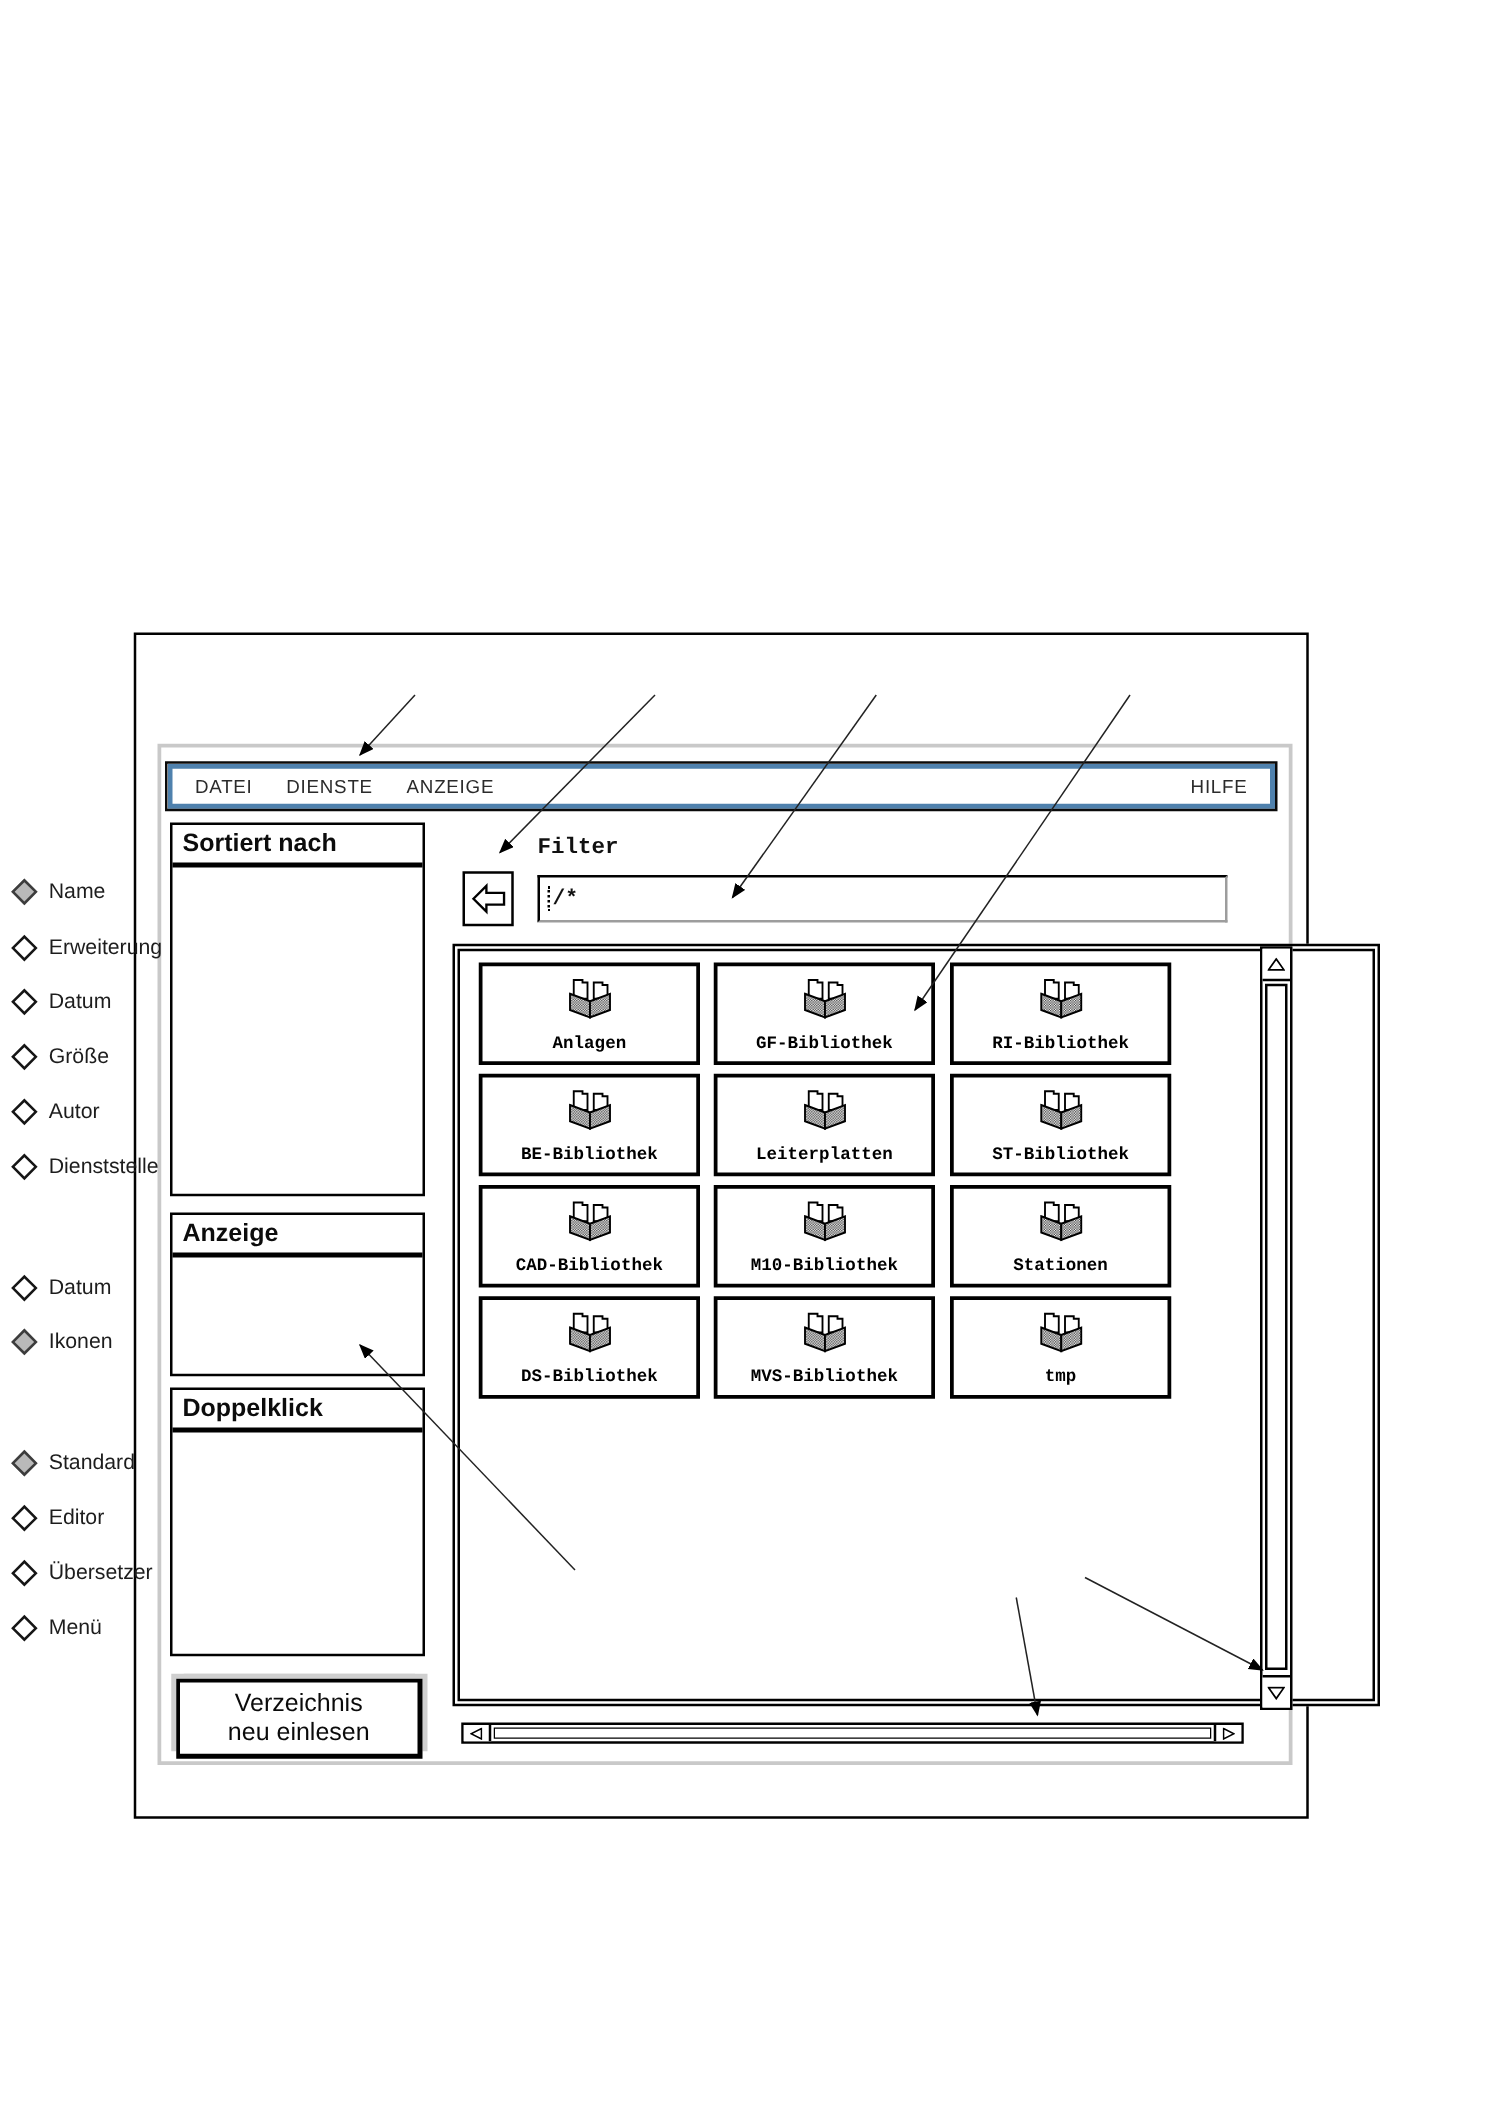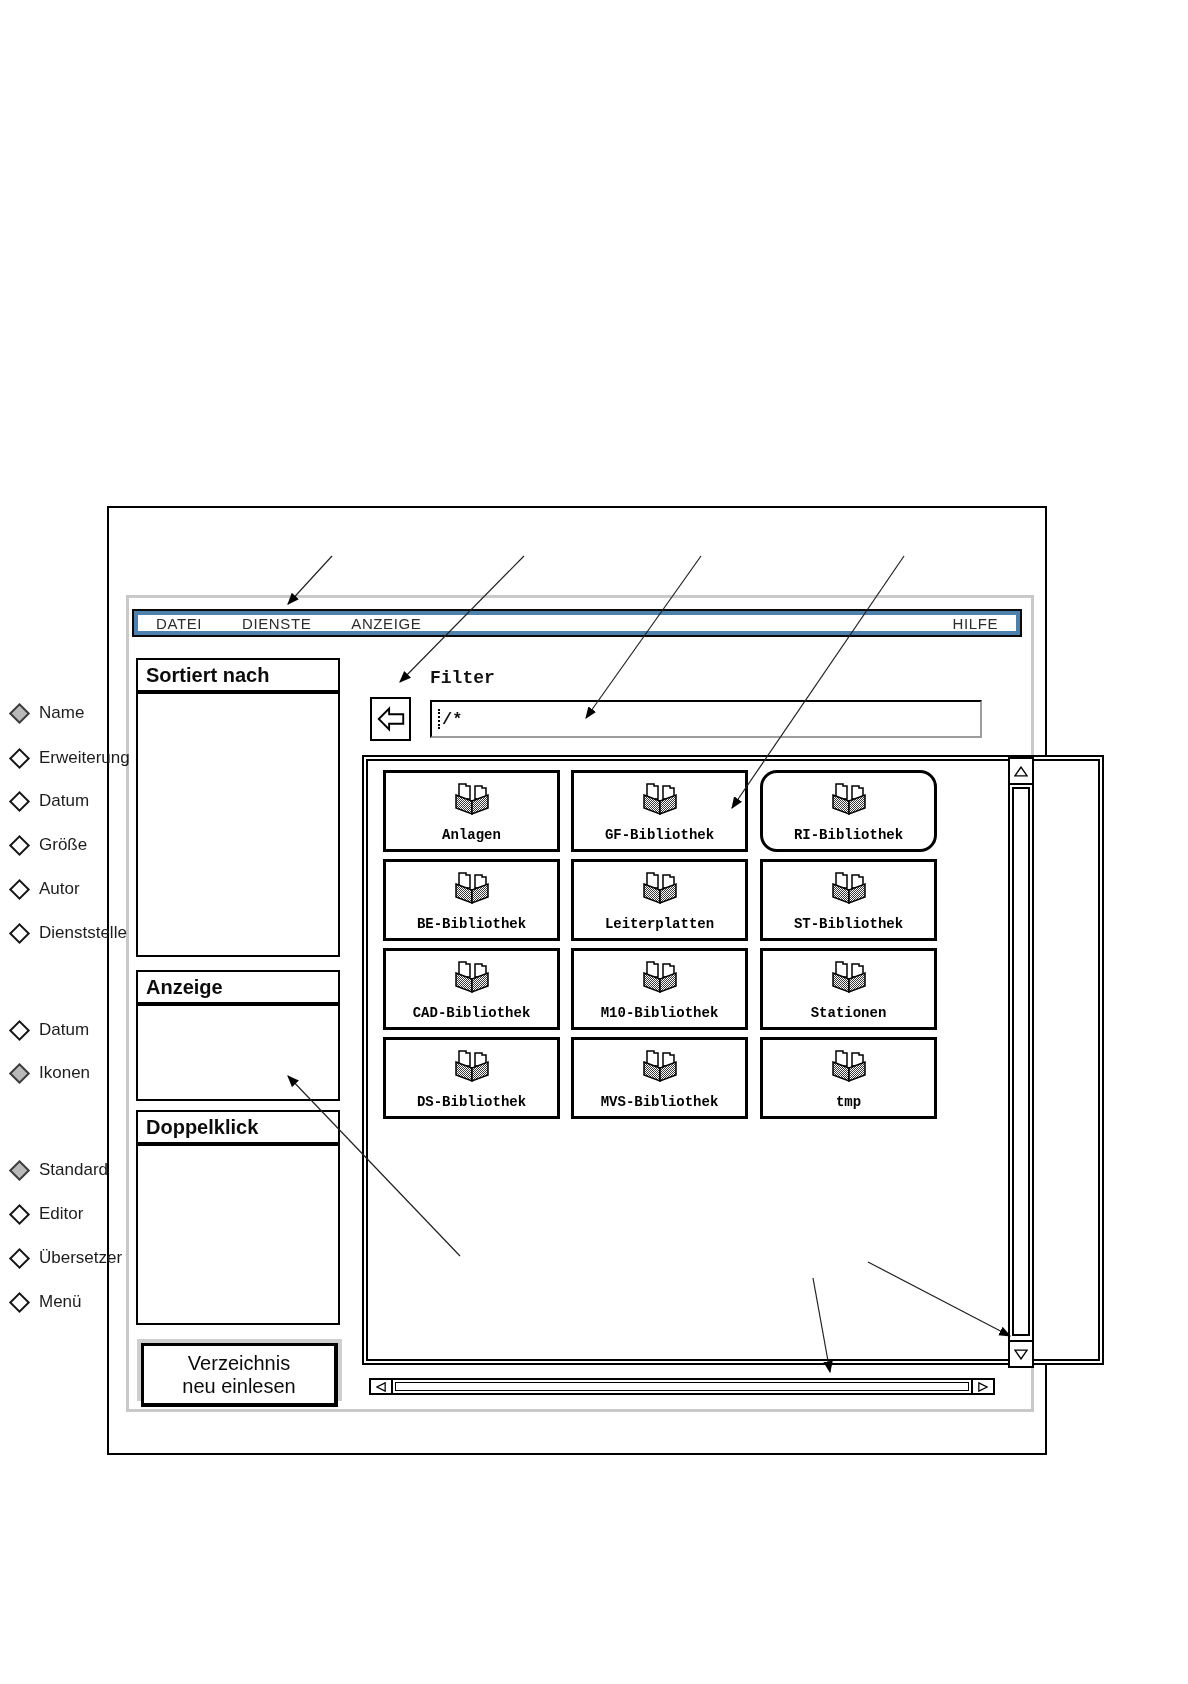--- a/index.html
+++ b/index.html
@@ -6,22 +6,22 @@
   body{position:relative;width:1188px;height:1684px;font-family:"Liberation Sans",sans-serif;color:#111;overflow:hidden;}
   .abs{position:absolute;}
 
   
   .page-frame{left:107px;top:506px;width:940px;height:949px;border:2px solid #000;box-sizing:border-box;background:#fff;}
 
   
   .window{left:126px;top:595px;width:908px;height:817px;border:3px solid #c9c9c9;box-sizing:border-box;background:#fff;}
 
   
-  .menubar{left:132px;top:609px;width:890px;height:28px;box-sizing:border-box;border:2px solid #0a0a0a;
-    box-shadow:inset 0 0 0 4px #4f81ad;background:#fff;display:flex;align-items:center;gap:40px;padding:0 22px;}
+  .menubar{left:132px;top:609px;width:890px;height:40px;box-sizing:border-box;border:2px solid #0a0a0a;
+    box-shadow:inset 0 0 0 4px #4f81ad;background:#fff;display:flex;align-items:center;gap:27px;padding:0 22px;}
   .menu-item{font-size:15px;letter-spacing:.6px;color:#2b2b2b;cursor:default;}
   .menu-help{margin-left:auto;}
 
   
   .opt-box{left:136px;width:204px;border:2px solid #000;box-sizing:border-box;background:#fff;}
   .opt-head{font-size:20px;font-weight:700;padding:4px 8px 3px 8px;color:#0c0c0c;}
   .opt-rule{height:0;border-top:4px solid #000;}
   .opt-item{display:flex;align-items:center;gap:12px;position:absolute;left:12px;height:24px;}
   .diamond{width:11px;height:11px;border:2px solid #161616;transform:rotate(45deg);background:#fff;flex:0 0 auto;}
   .diamond.sel{background:#b9b9b9;border-color:#3c3c3c;}
@@ -189,21 +189,21 @@
       </pattern>
     </defs>
     <path d="M10,4 h7 v2 h4 v13 h-11 z" fill="#fff" stroke="#000" stroke-width="1.5"></path>
     <path d="M26,6 h7 v2 h4 v11 h-11 z" fill="#fff" stroke="#000" stroke-width="1.5"></path>
     <path d="M7,15 L23,21 L23,34 L7,28 Z" fill="url(#dth)" stroke="#000" stroke-width="1.5"></path>
     <path d="M23,21 L39,15 L39,28 L23,34 Z" fill="url(#dth)" stroke="#000" stroke-width="1.5"></path>
   </svg>
 </span>
         <span class="cell-label">GF-Bibliothek</span>
       </div>
-    <div class="cell" style="left:392px;top:9px;border-radius:17px;">
+    <div class="cell" style="left:392px;top:9px;">
         <span class="icon-slot">
   <svg width="46" height="36" viewBox="0 0 46 36" xmlns="http://www.w3.org/2000/svg">
     <defs>
       <pattern id="dth" width="2" height="2" patternUnits="userSpaceOnUse">
         <rect width="2" height="2" fill="#fff"></rect>
         <rect width="1" height="1" fill="#3a3a3a"></rect>
         <rect x="1" y="1" width="1" height="1" fill="#3a3a3a"></rect>
       </pattern>
     </defs>
     <path d="M10,4 h7 v2 h4 v13 h-11 z" fill="#fff" stroke="#000" stroke-width="1.5"></path>

